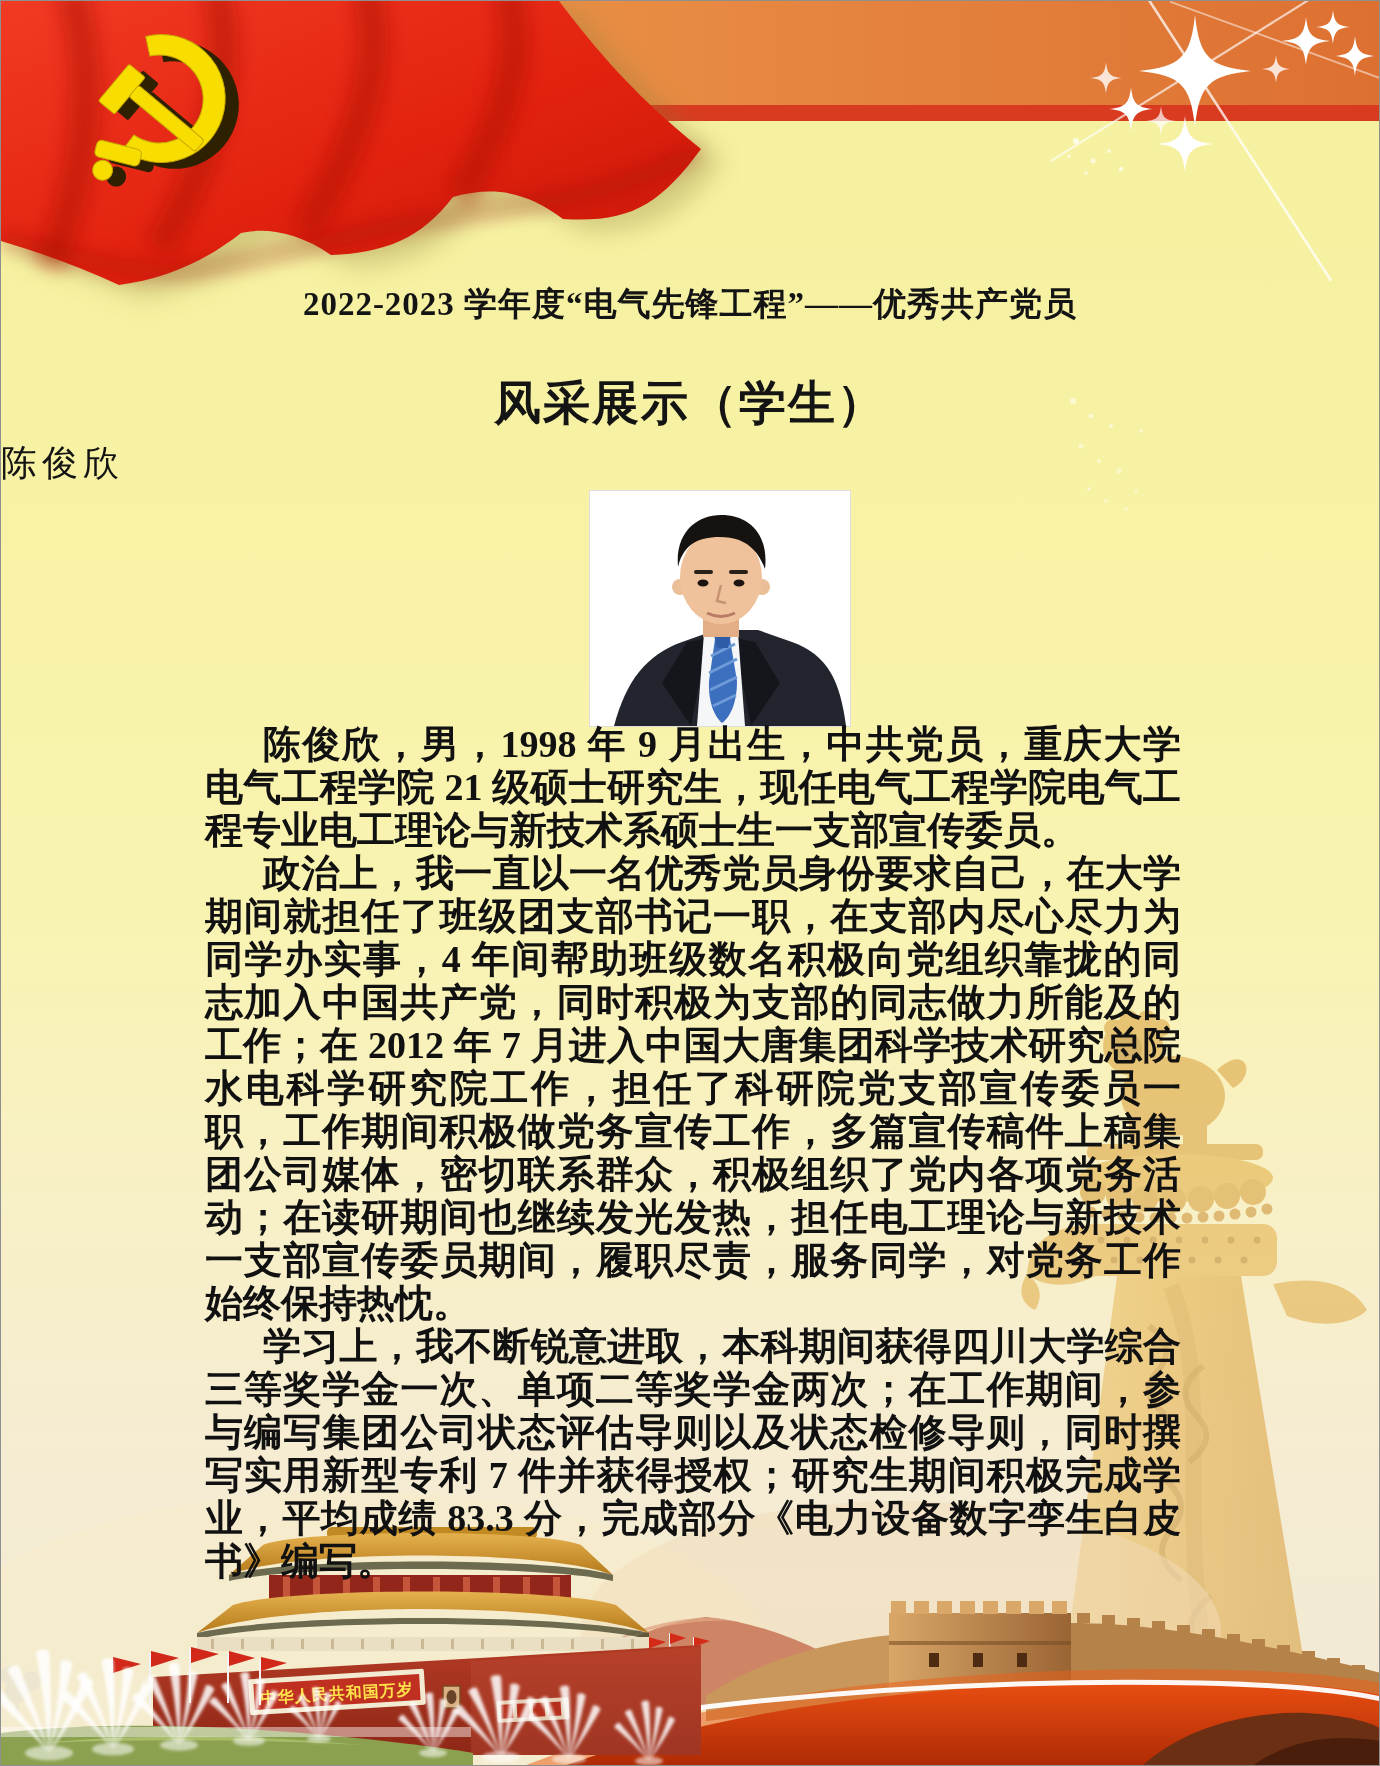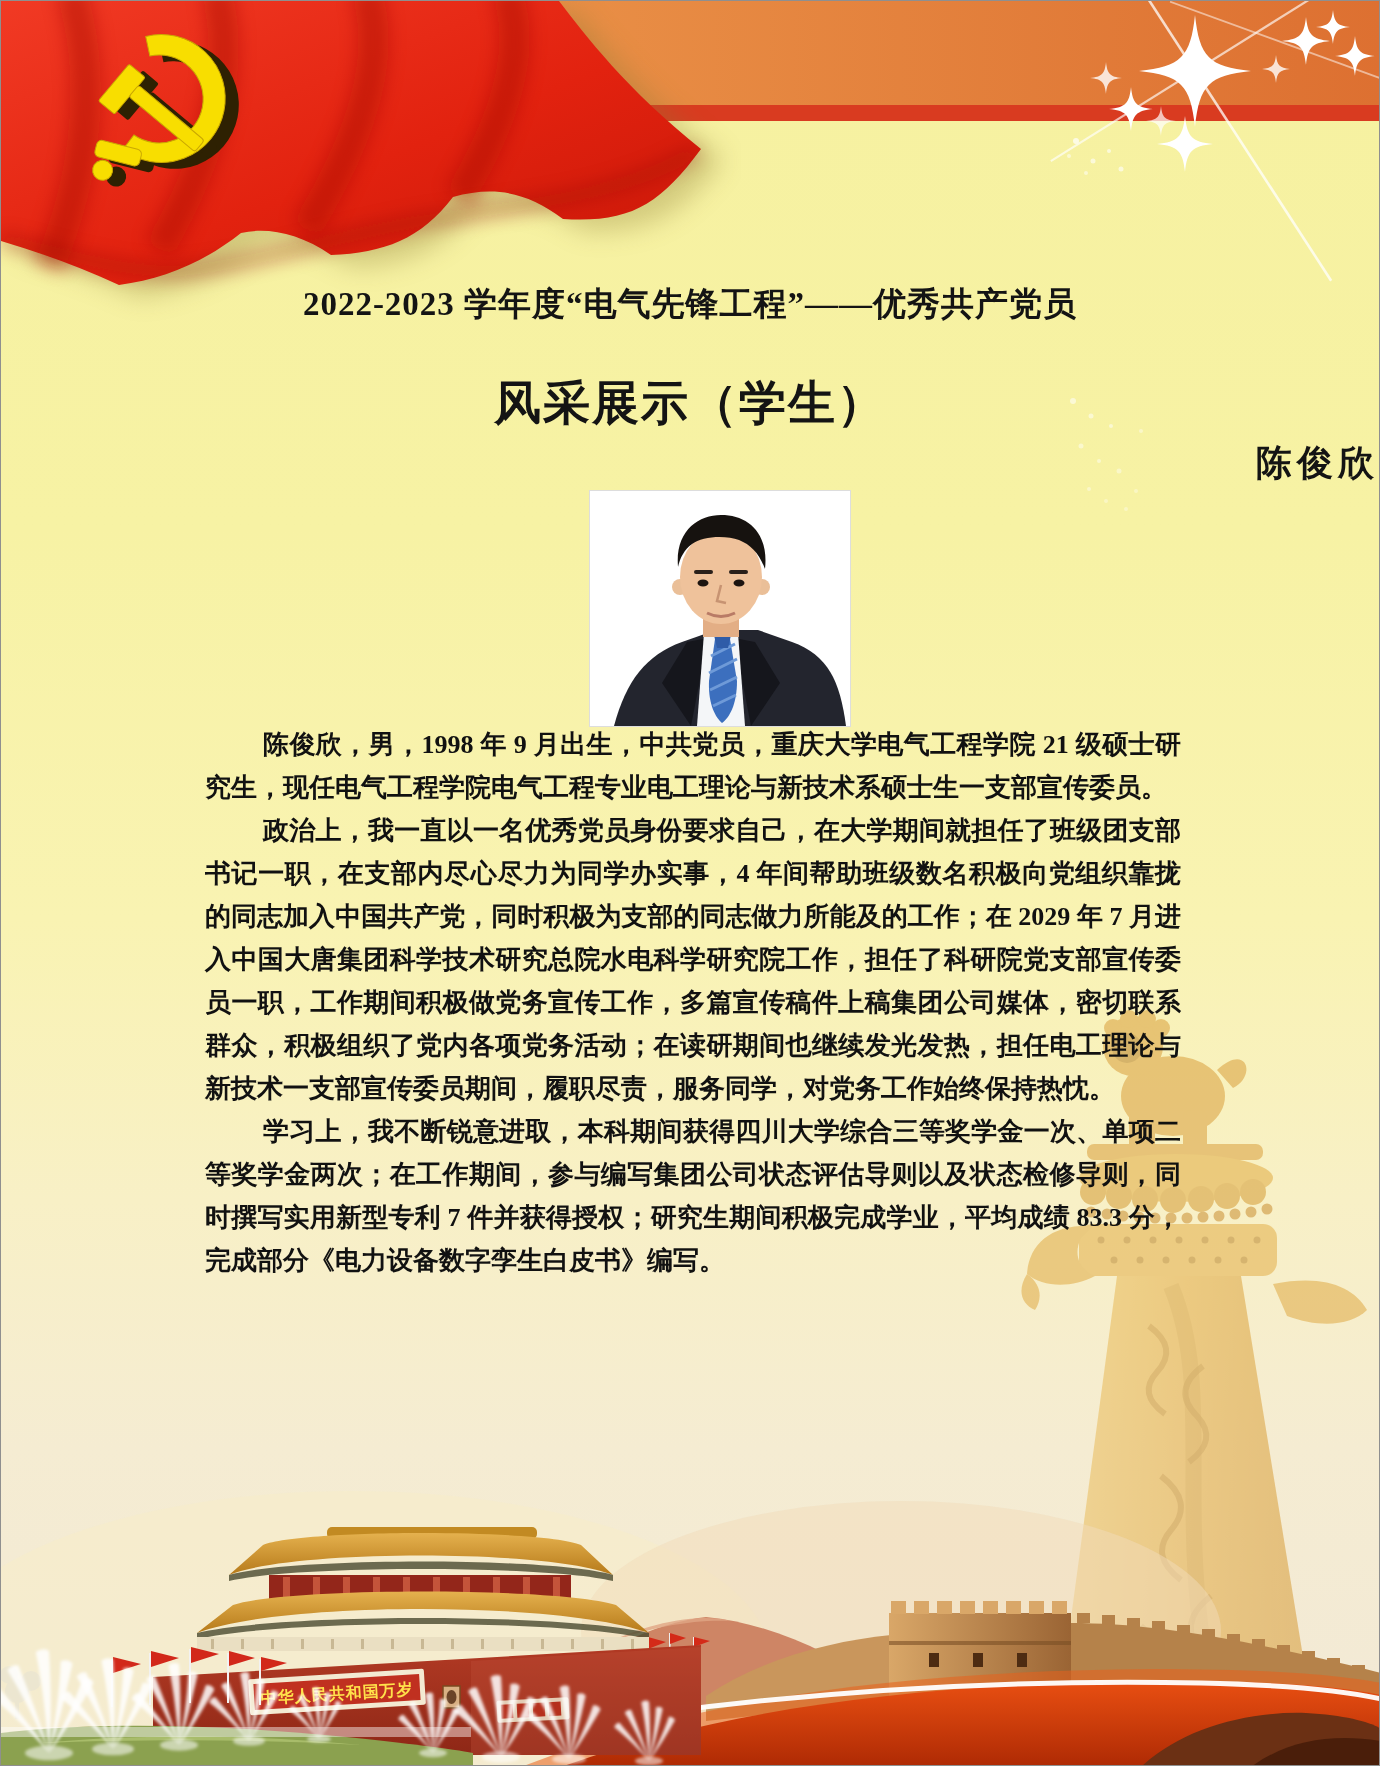--- a/index.html
+++ b/index.html
@@ -13,26 +13,26 @@
     background:linear-gradient(90deg,#efa65c 0%,#e98f46 40%,#dd7031 100%);}
   .red-stripe{position:absolute;left:0;top:104px;width:1380px;height:16px;background:#d93b20;}
   .flag-svg{position:absolute;left:0;top:0;}
   .sparkle-svg{position:absolute;left:1020px;top:0;}
   .huabiao-svg{position:absolute;left:1020px;top:985px;opacity:.52;}
   .montage-svg{position:absolute;left:0;top:1360px;}
   .title1{position:absolute;left:0;top:281px;width:100%;text-align:center;
     font-size:33px;font-weight:700;color:#141414;letter-spacing:1px;z-index:5;}
   .title2{position:absolute;left:0;top:371px;width:100%;text-align:center;
     font-size:47px;font-weight:700;color:#141414;letter-spacing:2px;z-index:5;}
-  .person-name{position:absolute;left:0;top:438px;width:100%;text-align:right;
-    font-size:36px;font-weight:700;color:#141414;letter-spacing:5px;z-index:5;}
+  .person-name{position:absolute;left:0;top:438px;width:100%;text-align:left;
+    font-size:36px;font-weight:400;color:#141414;letter-spacing:5px;z-index:5;}
   .photo{position:absolute;left:588px;top:489px;width:262px;height:237px;background:#fff;
     border:1px solid #ddd;box-sizing:border-box;z-index:5;}
   .content{position:absolute;left:204px;top:722px;width:976px;z-index:6;}
-  .content p{margin:0;font-size:26px;line-height:43px;font-weight:700;color:#111;
+  .content p{margin:0;font-size:38px;line-height:43px;font-weight:700;color:#111;
     text-align:justify;text-indent:58px;}
 </style>
 </head>
 <body>
 
 <div class="page">
 
   <div class="top-band"></div>
   <div class="red-stripe"></div>
 
@@ -156,21 +156,21 @@
       <rect x="139" y="79" width="19" height="4" rx="2" fill="#2a201a"></rect>
       <ellipse cx="113" cy="92" rx="5.5" ry="3.5" fill="#1c1410"></ellipse>
       <ellipse cx="149" cy="92" rx="5.5" ry="3.5" fill="#1c1410"></ellipse>
       <path d="M131,94 C129,102 128,106 127,110 L136,112" stroke="#c79372" stroke-width="2.5" fill="none"></path>
       <path d="M117,122 Q131,129 145,122" stroke="#b97b66" stroke-width="3" fill="none"></path>
     </svg>
   </div>
 
   <div class="content">
     <p>陈俊欣，男，1998 年 9 月出生，中共党员，重庆大学电气工程学院 21 级硕士研究生，现任电气工程学院电气工程专业电工理论与新技术系硕士生一支部宣传委员。</p>
-    <p>政治上，我一直以一名优秀党员身份要求自己，在大学期间就担任了班级团支部书记一职，在支部内尽心尽力为同学办实事，4 年间帮助班级数名积极向党组织靠拢的同志加入中国共产党，同时积极为支部的同志做力所能及的工作；在 2029 年 7 月进入中国大唐集团科学技术研究总院水电科学研究院工作，担任了科研院党支部宣传委员一职，工作期间积极做党务宣传工作，多篇宣传稿件上稿集团公司媒体，密切联系群众，积极组织了党内各项党务活动；在读研期间也继续发光发热，担任电工理论与新技术一支部宣传委员期间，履职尽责，服务同学，对党务工作始终保持热忱。</p>
+    <p>政治上，我一直以一名优秀党员身份要求自己，在大学期间就担任了班级团支部书记一职，在支部内尽心尽力为同学办实事，4 年间帮助班级数名积极向党组织靠拢的同志加入中国共产党，同时积极为支部的同志做力所能及的工作；在 2012 年 7 月进入中国大唐集团科学技术研究总院水电科学研究院工作，担任了科研院党支部宣传委员一职，工作期间积极做党务宣传工作，多篇宣传稿件上稿集团公司媒体，密切联系群众，积极组织了党内各项党务活动；在读研期间也继续发光发热，担任电工理论与新技术一支部宣传委员期间，履职尽责，服务同学，对党务工作始终保持热忱。</p>
     <p>学习上，我不断锐意进取，本科期间获得四川大学综合三等奖学金一次、单项二等奖学金两次；在工作期间，参与编写集团公司状态评估导则以及状态检修导则，同时撰写实用新型专利 7 件并获得授权；研究生期间积极完成学业，平均成绩 83.3 分，完成部分《电力设备数字孪生白皮书》编写。</p>
   </div>
 
   <svg class="huabiao-svg" width="360" height="781" viewBox="0 0 360 781">
     <defs>
       <linearGradient id="hbGrad" x1="0" y1="0" x2="1" y2="0">
         <stop offset="0" stop-color="#ecc05c"></stop>
           <stop offset=".5" stop-color="#e2a93e"></stop>
           <stop offset="1" stop-color="#d3942c"></stop>
       </linearGradient>

